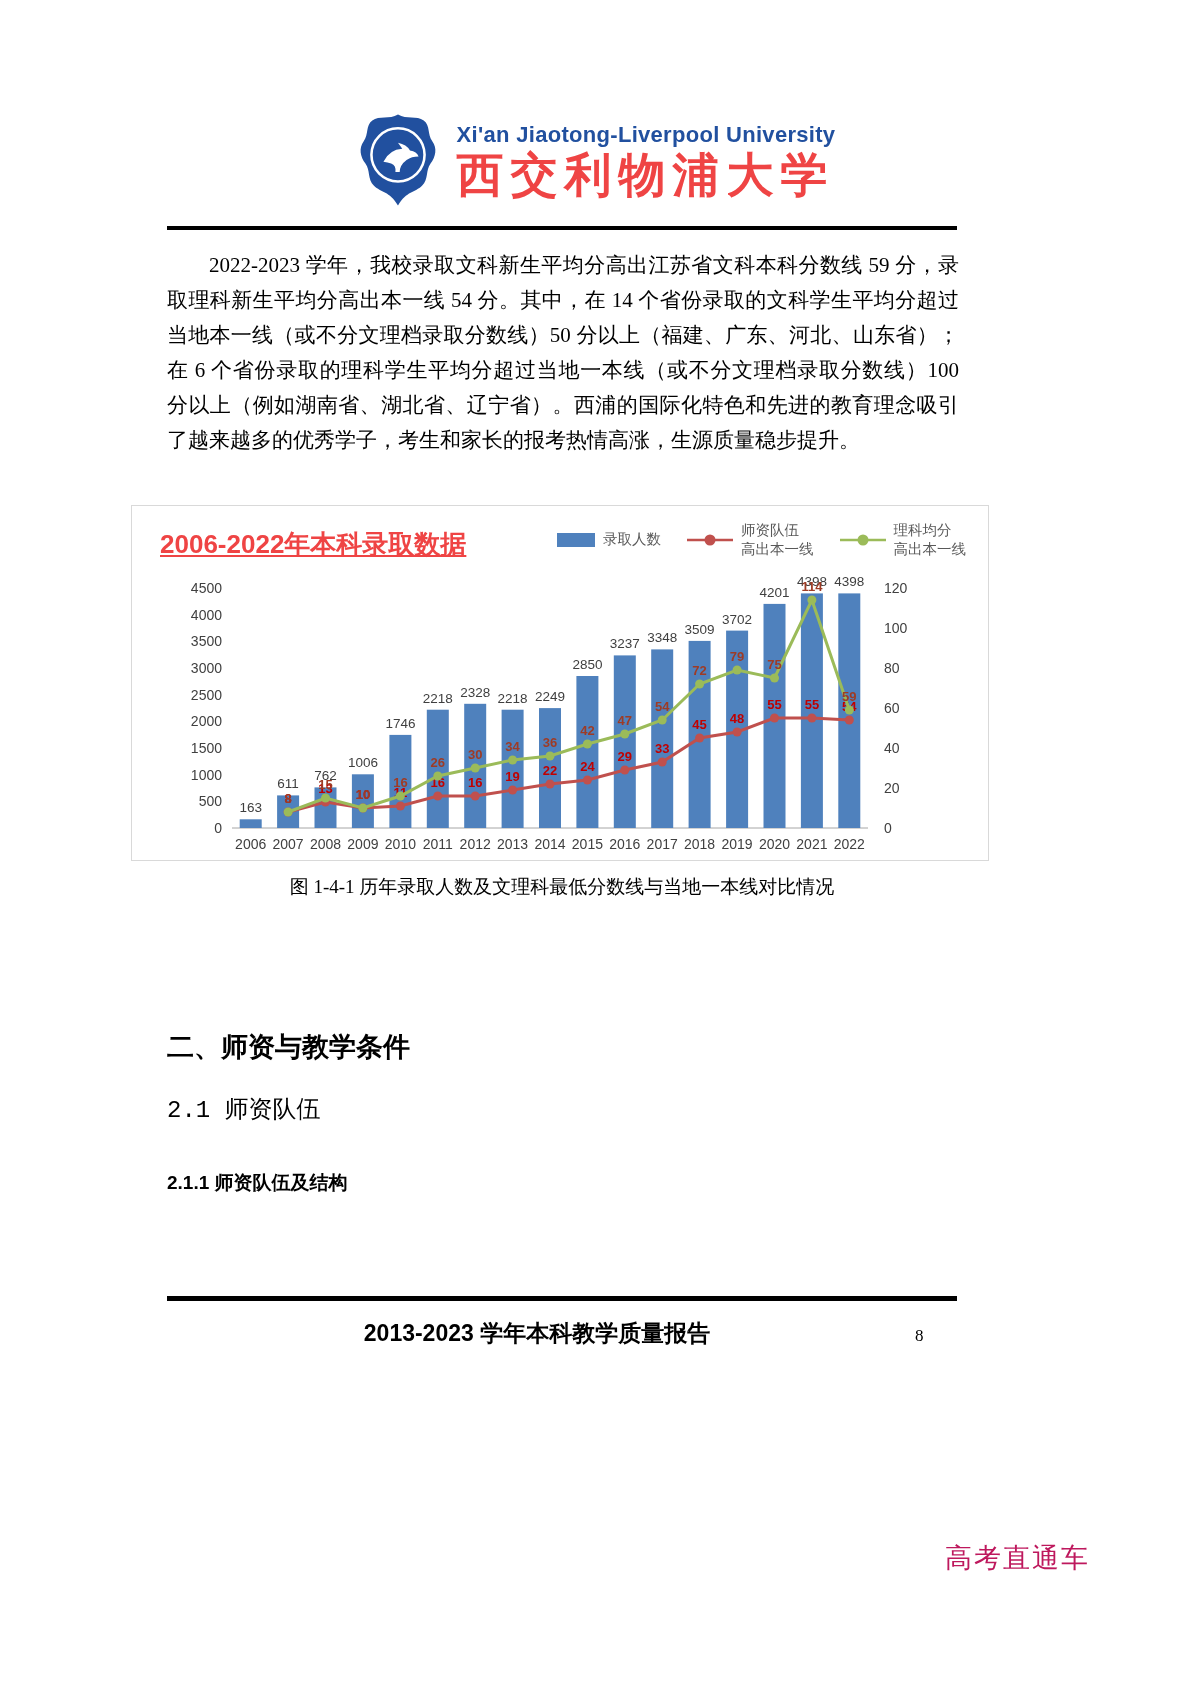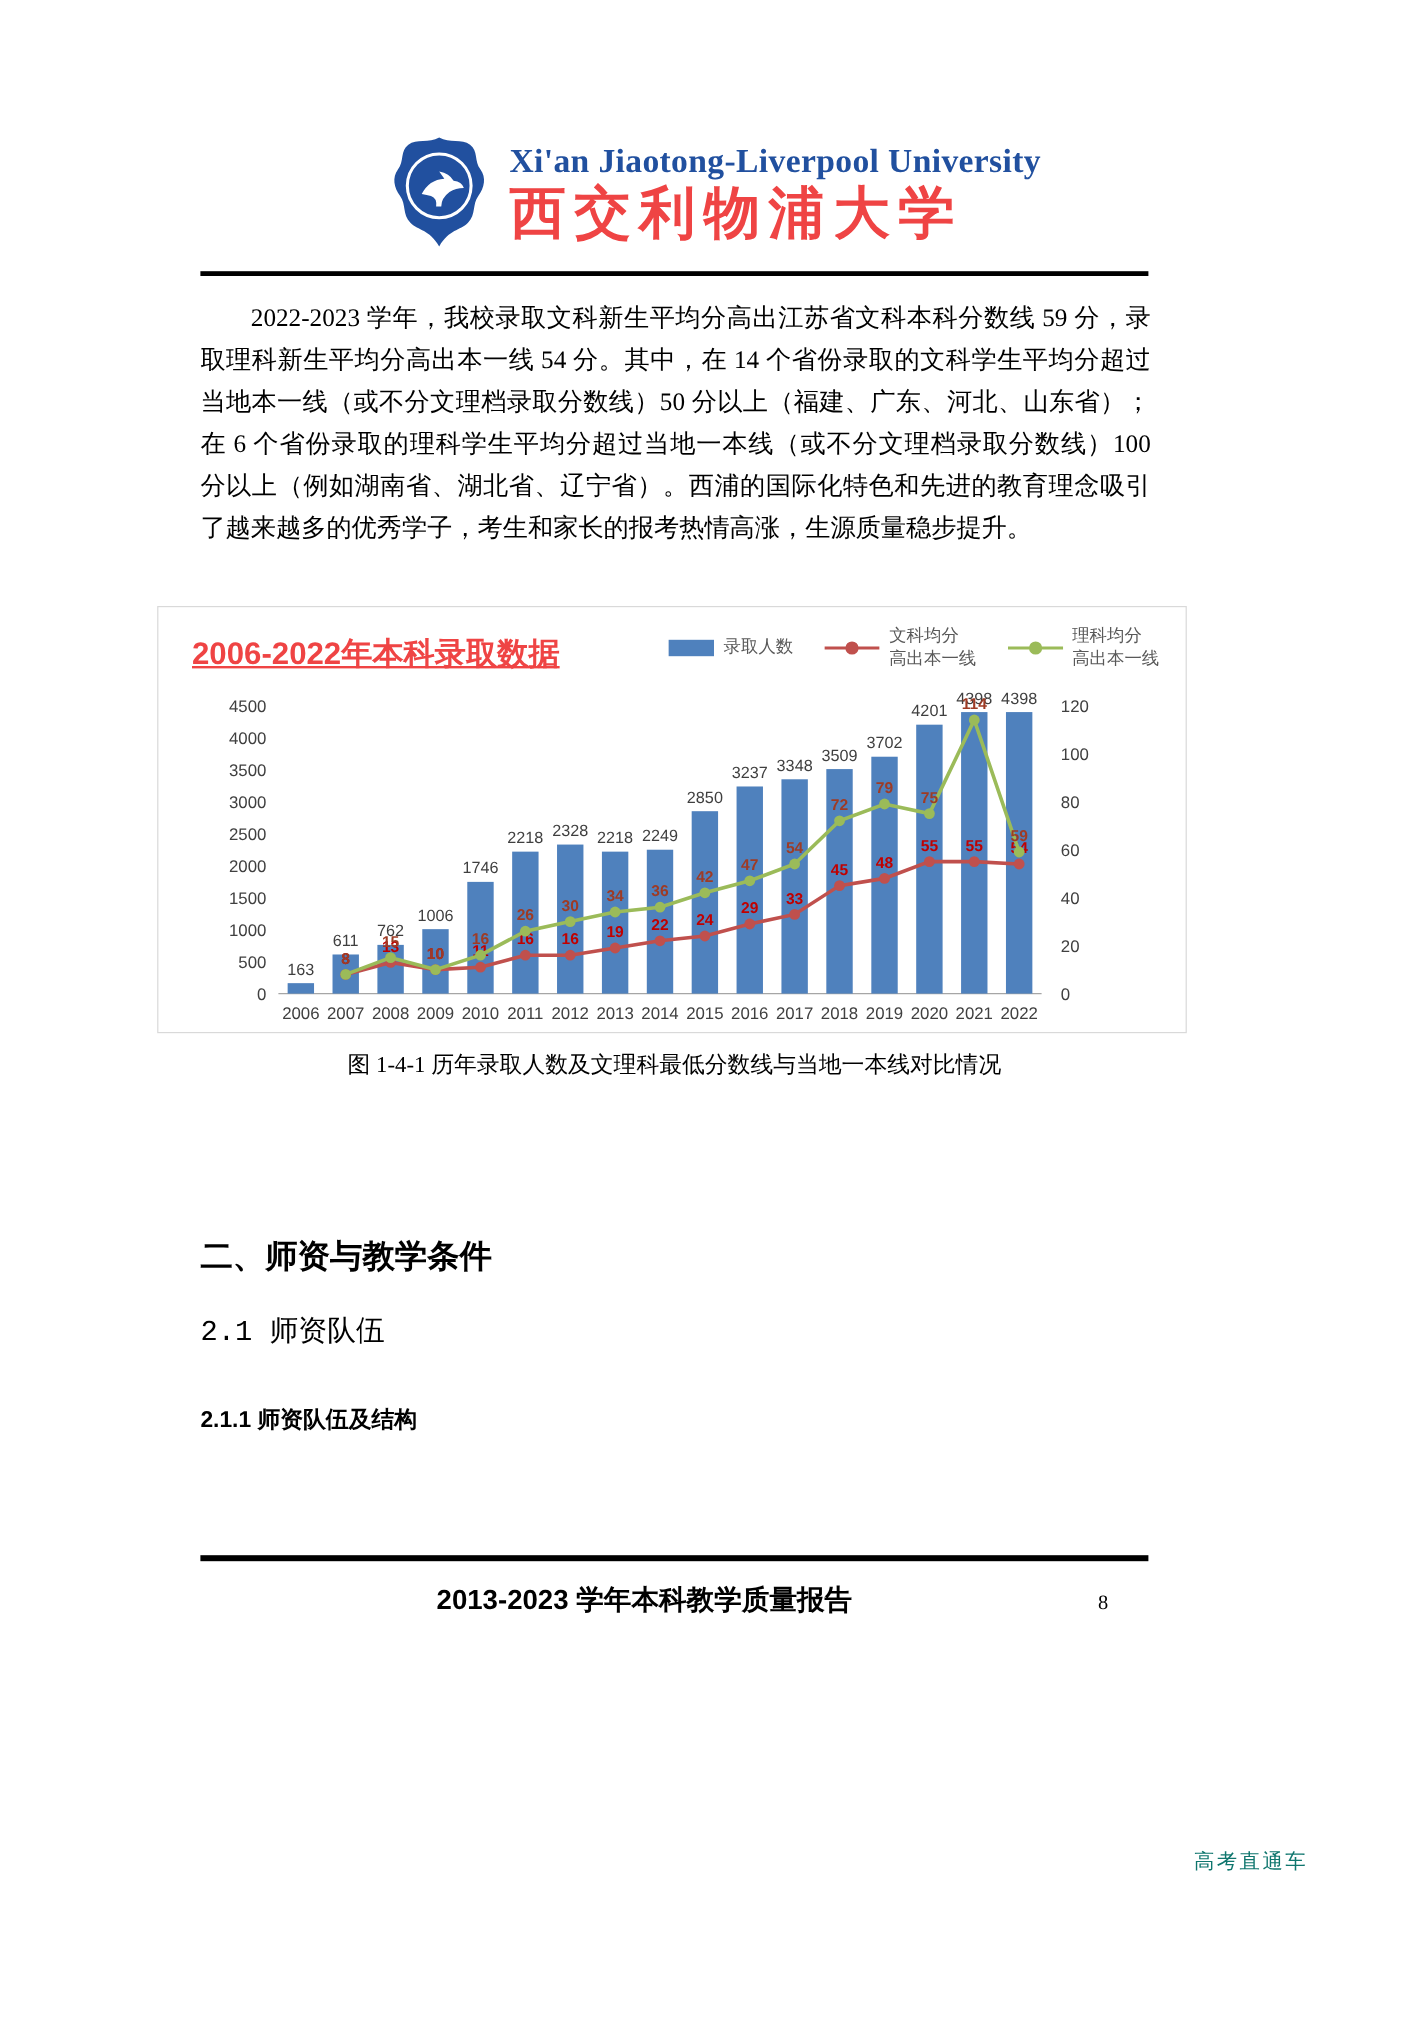--- a/index.html
+++ b/index.html
@@ -10,22 +10,22 @@
     font-family:"Liberation Serif", serif; color:#000;
   }
 
   
   .uni-header {
     position:absolute; top:112px; left:0; width:100%;
     display:flex; justify-content:center; align-items:center; gap:16px;
   }
   .uni-names { display:flex; flex-direction:column; align-items:flex-start; }
   .uni-en {
-    color:#21509f; font-family:Liberation Serif, serif;
-    font-weight:bold; font-size:28px; letter-spacing:0.3px;
+    color:#21509f; font-family:Liberation Sans, sans-serif;
+    font-weight:bold; font-size:22px; letter-spacing:0.3px;
   }
   .uni-zh {
     color:#ef4444; font-family:"Liberation Serif", serif;
     font-weight:bold; font-size:47px; letter-spacing:7px; line-height:1.15;
   }
 
   .rule-top { position:absolute; top:226px; left:167px; width:790px; height:4px; background:#000; }
 
   .body-text {
     position:absolute; top:248px; left:167px; width:792px;
@@ -76,22 +76,22 @@
 
   .rule-bottom { position:absolute; top:1296px; left:167px; width:790px; height:5px; background:#000; }
   .footer-title {
     position:absolute; top:1318px; left:167px; width:740px; text-align:center;
     font-family:"Liberation Sans", sans-serif; font-weight:bold; font-size:23px;
   }
   .page-num { position:absolute; top:1326px; left:915px; font-size:17px; }
 
   .watermark {
     position:absolute; top:1540px; right:100px;
-    color:#0f766e; font-family:Liberation Mono, monospace;
-    font-size:17px; letter-spacing:2px;
+    color:#be185d; font-family:Liberation Mono, monospace;
+    font-size:27px; letter-spacing:2px;
   }
 </style>
 </head>
 <body>
 
 <div class="page">
 
   <header class="uni-header">
     <span>
       <svg viewBox="0 0 100 112" width="86" height="96" aria-hidden="true">
@@ -121,21 +121,21 @@
             <div class="legend-text">
               <div>录取人数</div>
             </div>
           </div>
           <div class="legend-item">
             <svg width="46" height="16">
               <line x1="0" y1="8" x2="46" y2="8" stroke="#C0504D" stroke-width="2.5"></line>
               <circle cx="23" cy="8" r="5.5" fill="#C0504D"></circle>
             </svg>
             <div class="legend-text">
-              <div>文科均分</div>
+              <div>师资队伍</div>
               <div>高出本一线</div>
             </div>
           </div>
           <div class="legend-item">
             <svg width="46" height="16">
               <line x1="0" y1="8" x2="46" y2="8" stroke="#9BBB59" stroke-width="2.5"></line>
               <circle cx="23" cy="8" r="5.5" fill="#9BBB59"></circle>
             </svg>
             <div class="legend-text">
               <div>理科均分</div>

